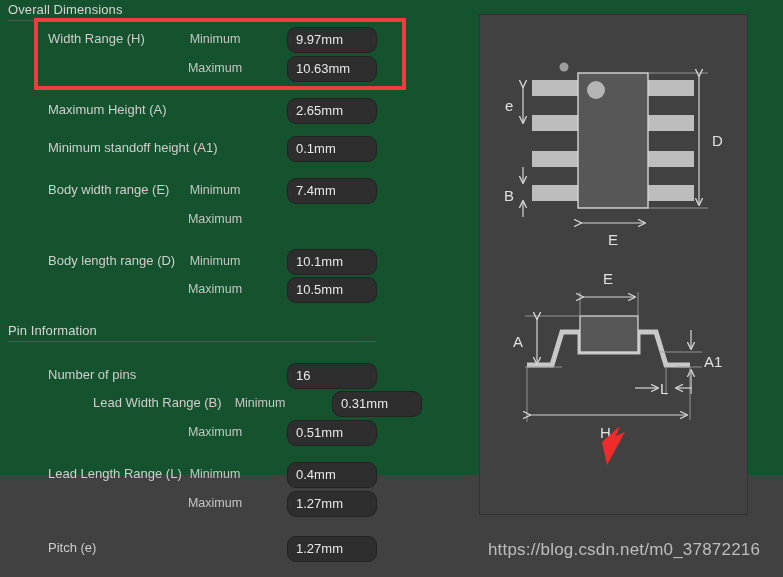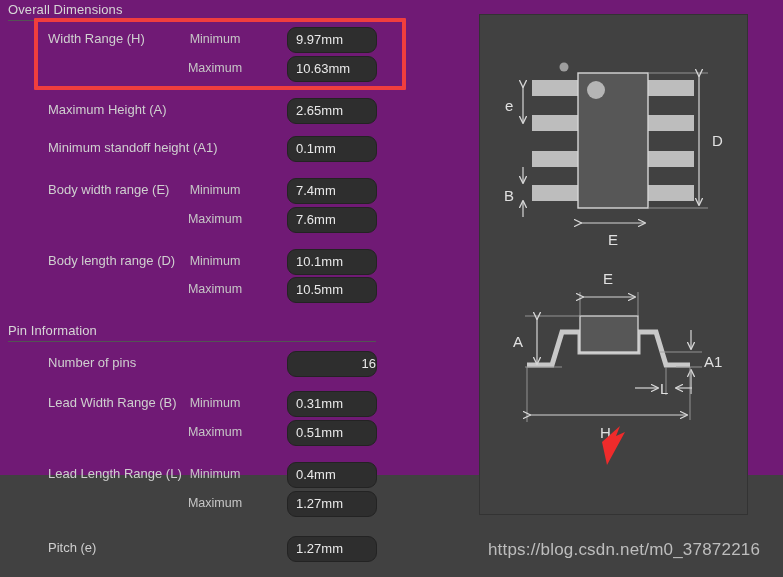--- a/index.html
+++ b/index.html
@@ -7,21 +7,21 @@
   html, body {
     margin: 0; padding: 0;
     width: 783px; height: 577px;
     background: #414141;
     font-family: "Liberation Sans", sans-serif;
     overflow: hidden;
   }
   #root {
     position: relative;
     width: 783px; height: 475px;
-    background: #701a75;
+    background: #14532d;
   }
 
   
   #form-panel {
     position: absolute;
     left: 0; top: 0;
     width: 470px; height: 577px;
   }
 
   .section-header {
@@ -146,44 +146,43 @@
 
     <div class="row" style="top:178px;">
       <div class="row-label">Body width range (E)</div>
       <div class="minmax-label">Minimum</div>
       <div class="field">7.4mm</div>
     </div>
 
     <div class="row" style="top:207px;">
       <div class="row-label"></div>
       <div class="minmax-label">Maximum</div>
-      <div class="field">7.6mm</div>
     </div>
 
     <div class="row" style="top:249px;">
       <div class="row-label">Body length range (D)</div>
       <div class="minmax-label">Minimum</div>
       <div class="field">10.1mm</div>
     </div>
 
     <div class="row" style="top:277px;">
       <div class="row-label"></div>
       <div class="minmax-label">Maximum</div>
       <div class="field">10.5mm</div>
     </div>
 
     <div class="section-header" style="top:323px;">Pin Information</div>
 
-    <div class="row" style="top:351px;text-align:right;">
+    <div class="row" style="top:363px;">
       <div class="row-label">Number of pins</div>
       <div class="minmax-label"></div>
       <div class="field">16</div>
     </div>
 
-    <div class="row" style="top:391px;">
+    <div class="row" style="top:391px;margin-left:45px;">
       <div class="row-label">Lead Width Range (B)</div>
       <div class="minmax-label">Minimum</div>
       <div class="field">0.31mm</div>
     </div>
 
     <div class="row" style="top:420px;">
       <div class="row-label"></div>
       <div class="minmax-label">Maximum</div>
       <div class="field">0.51mm</div>
     </div>

